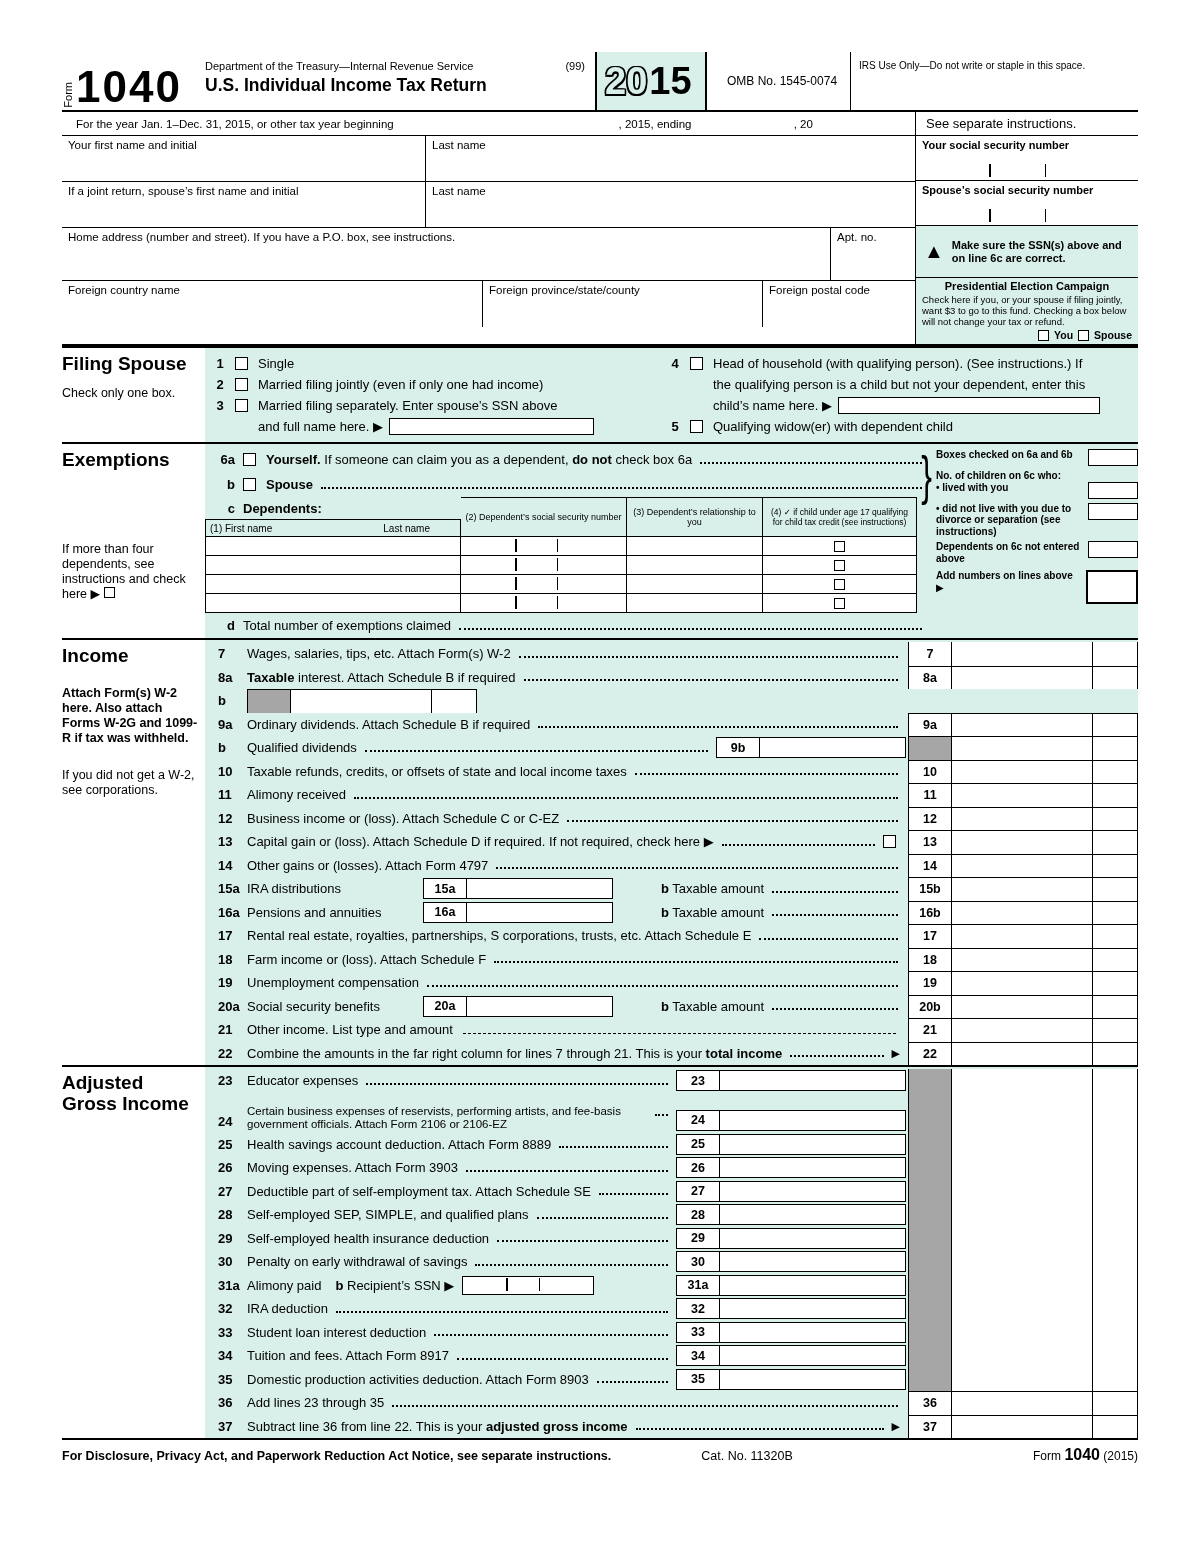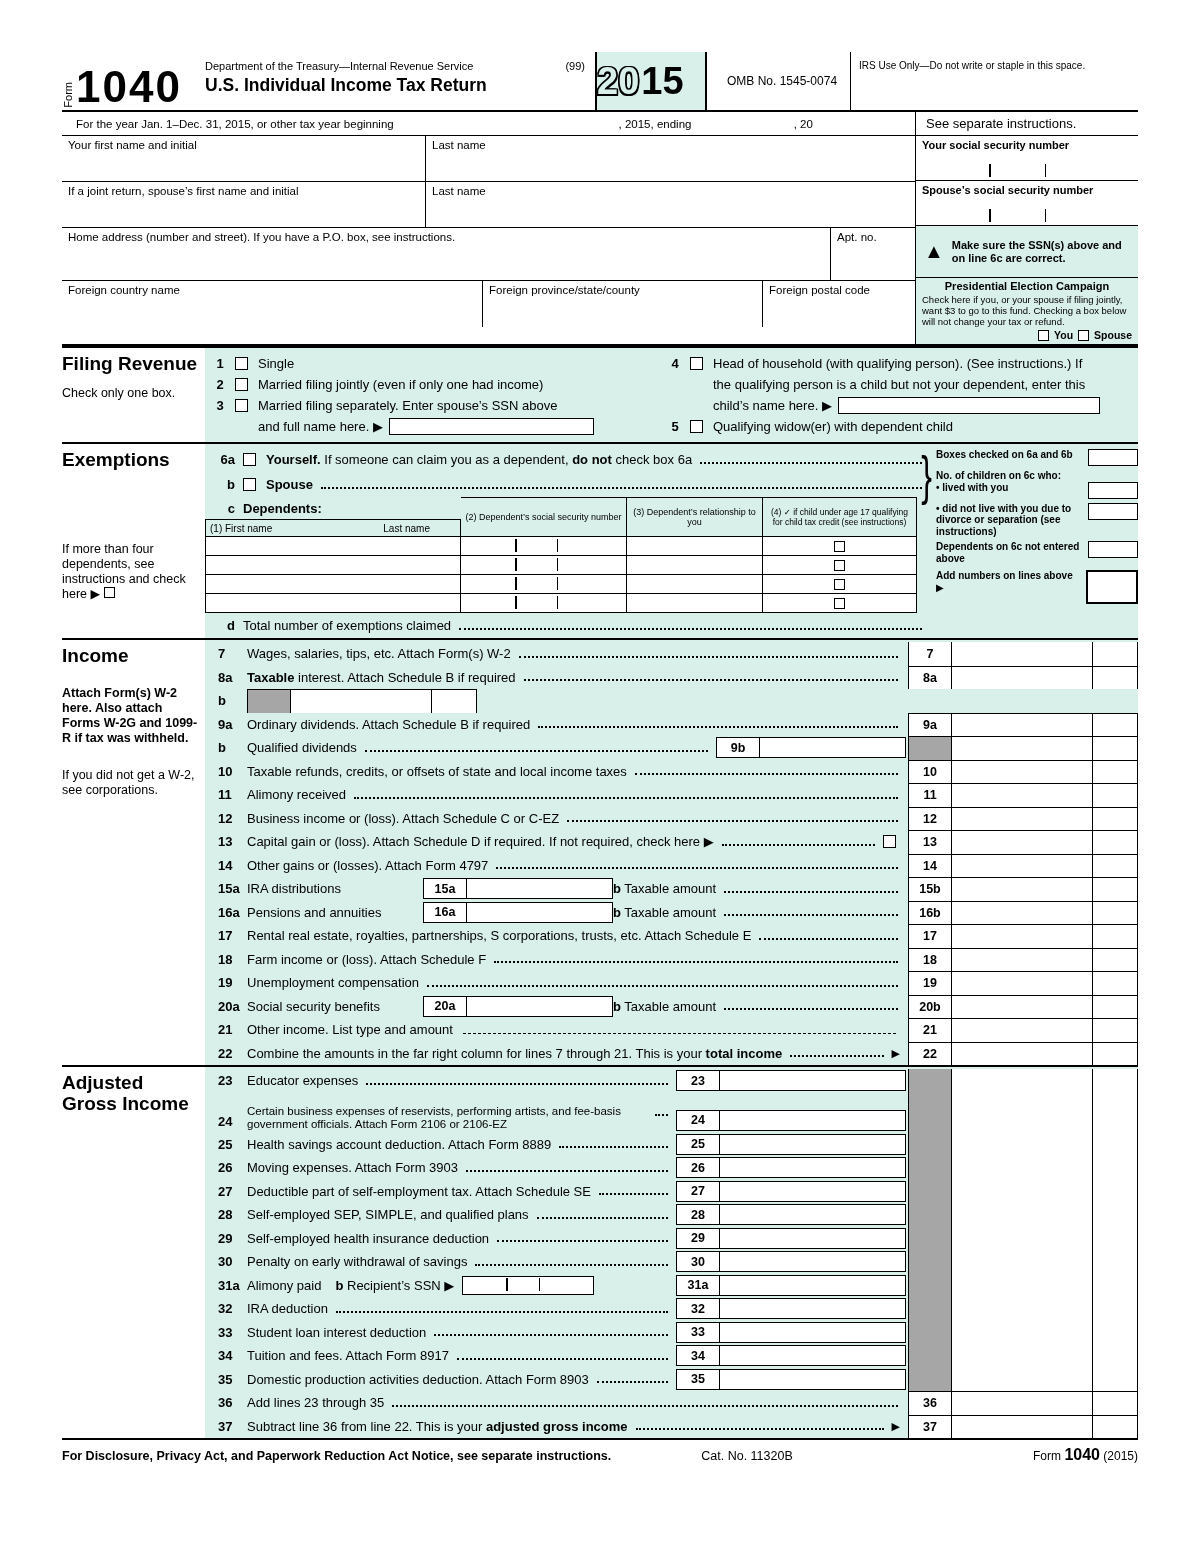--- a/index.html
+++ b/index.html
@@ -9,21 +9,21 @@
 .page{padding:52px 62px 8px;}
 
 
 .hdr{display:flex;border-bottom:2.5px solid #000;height:60px;align-items:stretch;}
 .hdr-left{width:143px;display:flex;align-items:flex-end;padding-bottom:2px;}
 .form-word{writing-mode:vertical-rl;transform:rotate(180deg);font-size:11px;line-height:12px;margin-right:2px;}
 .form-number{font-size:44px;font-weight:bold;line-height:42px;letter-spacing:2px;}
 .hdr-mid{width:390px;padding-top:8px;}
 .dept-row{display:flex;justify-content:space-between;font-size:11px;padding-right:10px;}
 .hdr-title{font-size:17.5px;font-weight:bold;margin-top:3px;}
-.year-box{width:110px;background:#d9efe9;border-left:2.5px solid #000;display:flex;align-items:center;font-size:38px;font-weight:bold;}
+.year-box{width:110px;background:#d9efe9;border-left:2.5px solid #000;display:flex;align-items:center;padding-left:8px;font-size:38px;font-weight:bold;}
 .y-outline{color:#d9efe9;text-shadow:-1.5px -1.5px 0 #000,1.5px -1.5px 0 #000,-1.5px 1.5px 0 #000,1.5px 1.5px 0 #000,0 -1.5px 0 #000,0 1.5px 0 #000,-1.5px 0 0 #000,1.5px 0 0 #000;}
 .y-solid{color:#000;margin-left:2px;}
 .omb-cell{width:145px;border-left:2.5px solid #000;display:flex;align-items:center;padding-left:20px;font-size:12px;}
 .irs-cell{flex:1;border-left:1px solid #000;font-size:10px;padding:8px 0 0 8px;}
 
 
 .yearline{display:flex;border-bottom:1.5px solid #000;height:24px;font-size:11.5px;}
 .yl-main{flex:1;display:flex;align-items:center;padding-left:14px;}
 .g1{flex:2.2;} .g2{flex:1;}
 .yl-right{width:223px;border-left:1.5px solid #000;display:flex;align-items:center;padding-left:10px;font-size:13px;}
@@ -105,21 +105,21 @@
 .two .ln{align-items:flex-end;padding-bottom:4px;}
 .lblarea{flex:1;display:flex;align-items:center;overflow:hidden;min-width:0;padding-right:2px;}
 .two .lblarea{align-items:flex-end;padding-bottom:2px;}
 .lt{white-space:nowrap;flex:none;}
 .wraplbl{white-space:normal;width:400px;font-size:11.5px;line-height:13px;}
 .dots{flex:1;min-width:8px;border-bottom:2px dotted #000;align-self:center;height:0;margin:6px 8px 0 8px;}
 .ibwrap{display:flex;flex:none;align-items:center;}
 .innum{width:44px;height:21px;border:1.2px solid #000;background:#fff;display:flex;align-items:center;justify-content:center;font-weight:bold;font-size:12.5px;}
 .inamt{width:146px;height:21px;border:1.2px solid #000;border-left:none;background:#fff;}
 .taxrow .lt{width:176px;}
-.taxlbl{flex:none;}
+.taxlbl{margin-left:48px;flex:none;}
 .blankline{flex:1;border-bottom:1.5px dashed #000;align-self:center;height:0;margin:8px 10px 0 10px;}
 .arrow{flex:none;margin-right:6px;font-size:11px;align-self:center;}
 .mr8{margin-right:10px;align-self:center;}
 .rnum{width:44px;flex:none;background:#fff;border-left:1.2px solid #000;border-right:1.2px solid #000;display:flex;align-items:center;justify-content:center;font-weight:bold;font-size:12.5px;}
 .ramt{width:140px;flex:none;background:#fff;}
 .rcents{width:46px;flex:none;background:#fff;border-left:1.2px solid #000;border-right:1.2px solid #000;}
 .bt{border-top:1.2px solid #000;}
 .shade{background:#a6a6a6;}
 .agi .inamt{width:186px;}
 .ssnlbl{margin-left:14px;flex:none;}
@@ -213,21 +213,21 @@
           <span>You</span>
           <span class="cb sm"></span>
           <span>Spouse</span>
         </div>
       </div>
     </div>
   </div>
 
   <section class="sec">
     <div class="side">
-      <div class="sec-title">Filing Revenue</div>
+      <div class="sec-title">Filing Spouse</div>
       <div class="side-note">Check only one box.</div>
     </div>
     <div class="sec-body">
       <div class="fs-body">
         <div class="fs-col1">
           <div class="fs-item">
             <span class="fs-num">1</span>
             <span class="cb"></span>
             <span>Single</span>
           </div>

